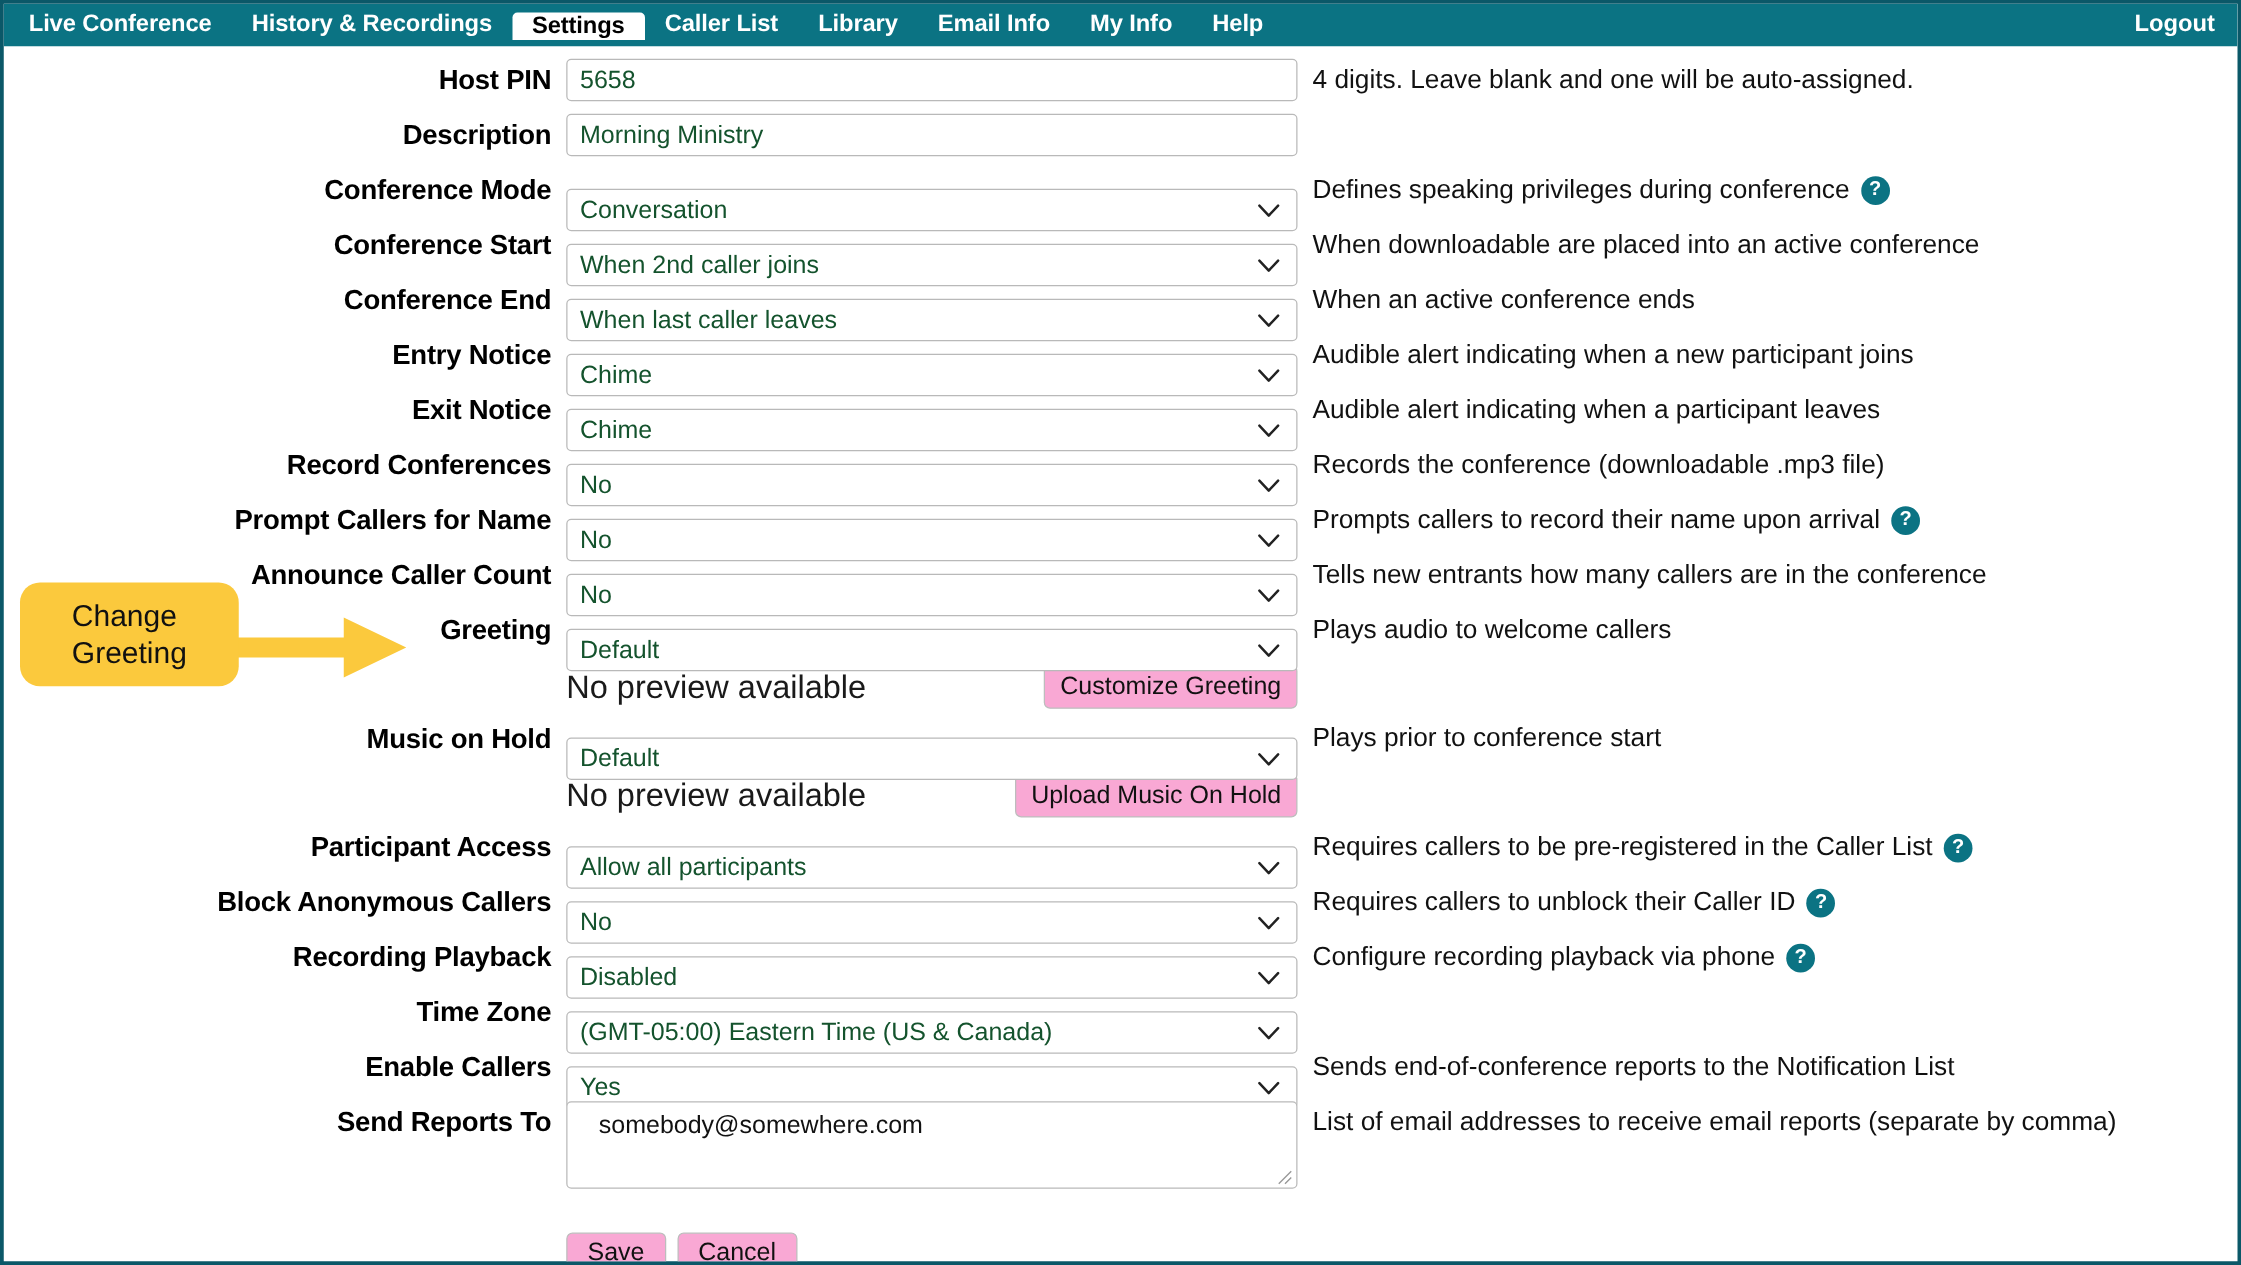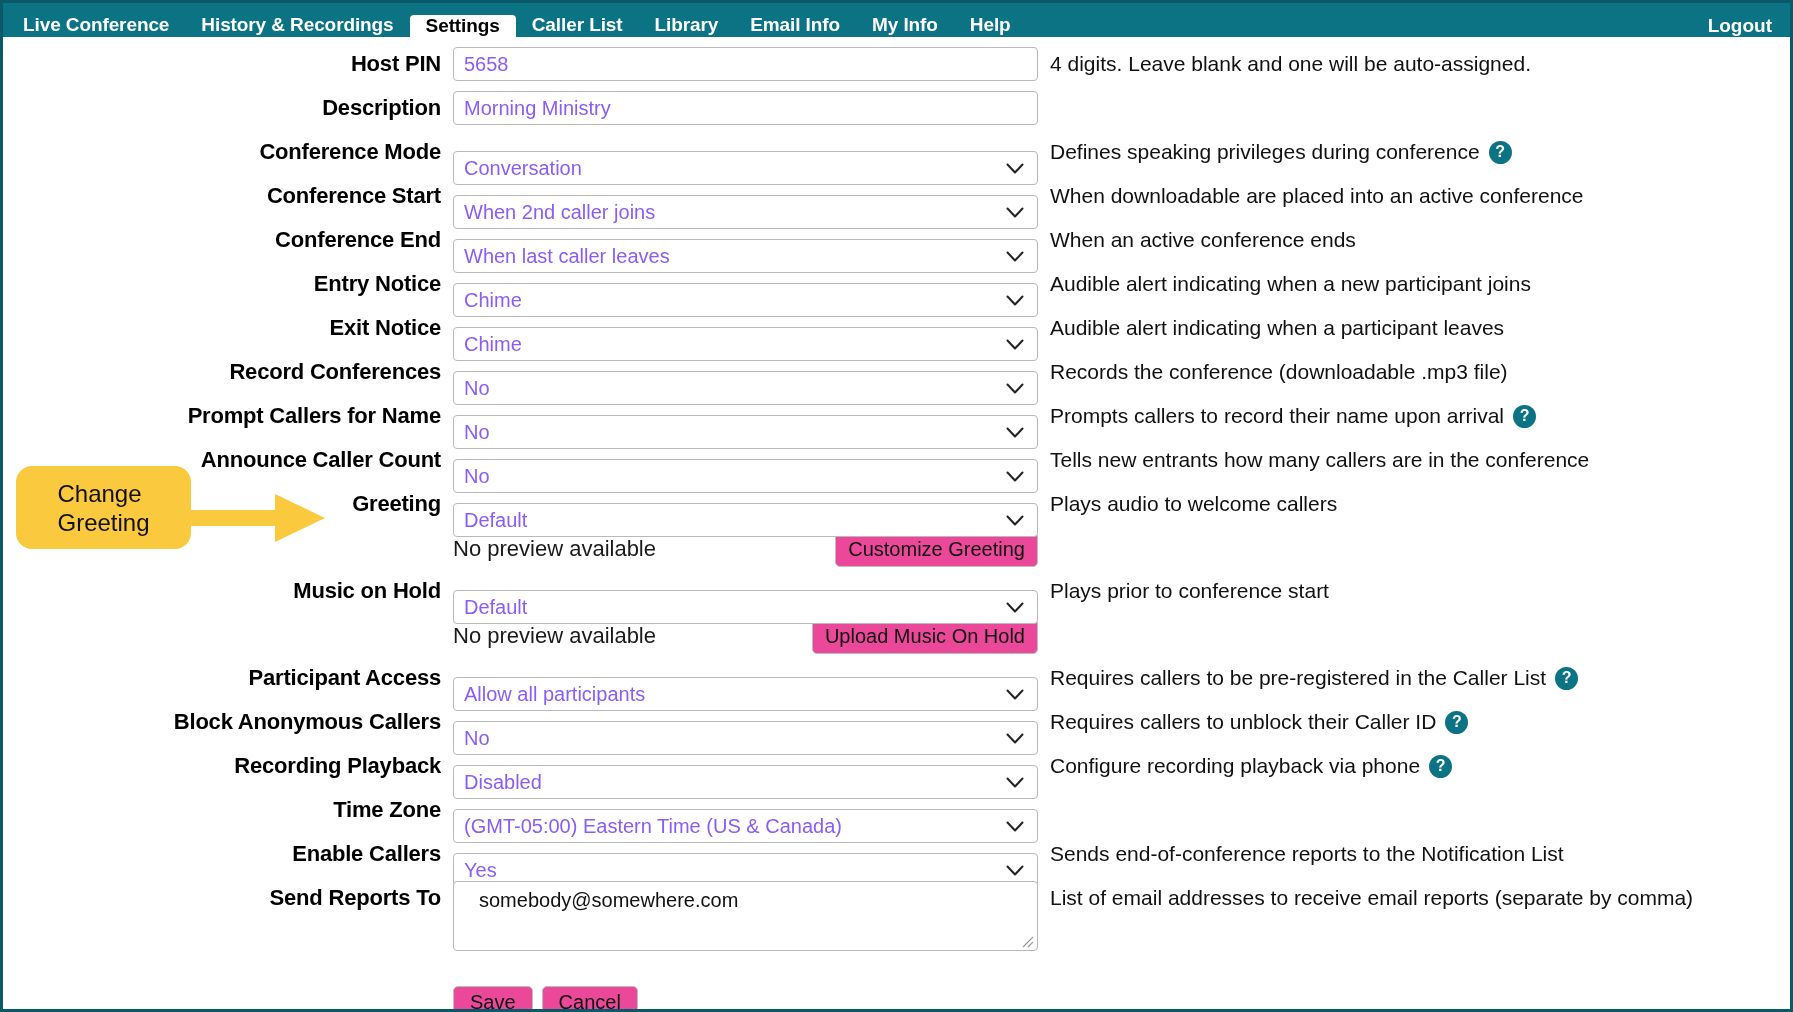--- a/index.html
+++ b/index.html
@@ -22,21 +22,21 @@
     background: #ffffff;
     position: relative;
     overflow: hidden;
   }
 
   
   .navbar {
     height: 34px;
     background: #0b7383;
     display: flex;
-    align-items: flex-end;
+    align-items: center;
     padding-left: 4px;
     position: relative;
   }
   .nav-item {
     display: flex;
     align-items: center;
     padding: 0 16px;
     color: #ffffff;
     font-size: 19px;
     font-weight: bold;
@@ -97,21 +97,21 @@
 
   .ctl {
     width: 585px;
     height: 34px;
     box-sizing: border-box;
     border: 1px solid #b9b9b9;
     border-radius: 4px;
     background: #ffffff;
     font-family: "Liberation Sans", sans-serif;
     font-size: 20px;
-    color: #8b5cf6;
+    color: #14532d;
     padding: 0 10px;
     line-height: 32px;
     position: relative;
     display: block;
     white-space: nowrap;
     overflow: hidden;
   }
   .ctl.select {
     padding-right: 58px;
     margin-top: 16px;
@@ -155,29 +155,29 @@
 
   
   .subline {
     width: 585px;
     display: flex;
     align-items: center;
     justify-content: space-between;
     height: 36px;
   }
   .preview-text {
-    font-size: 22px;
+    font-size: 26px;
     color: #1a1a1a;
     white-space: nowrap;
   }
   .btn {
     font-family: "Liberation Sans", sans-serif;
     font-size: 20px;
     color: #111111;
-    background: #ec4899;
+    background: #f9a8d4;
     border: 1px solid #bdbdbd;
     border-radius: 5px;
     padding: 4px 12px 5px 12px;
     line-height: 24px;
     cursor: pointer;
     white-space: nowrap;
   }
 
   .helpcol {
     padding-left: 12px;

